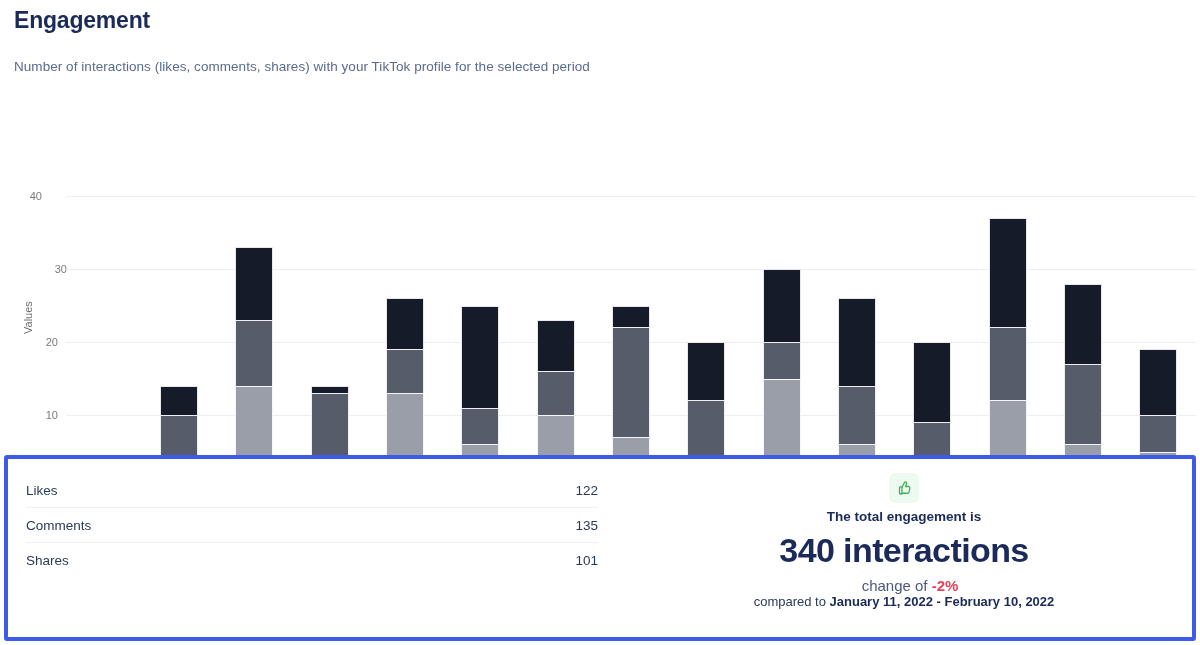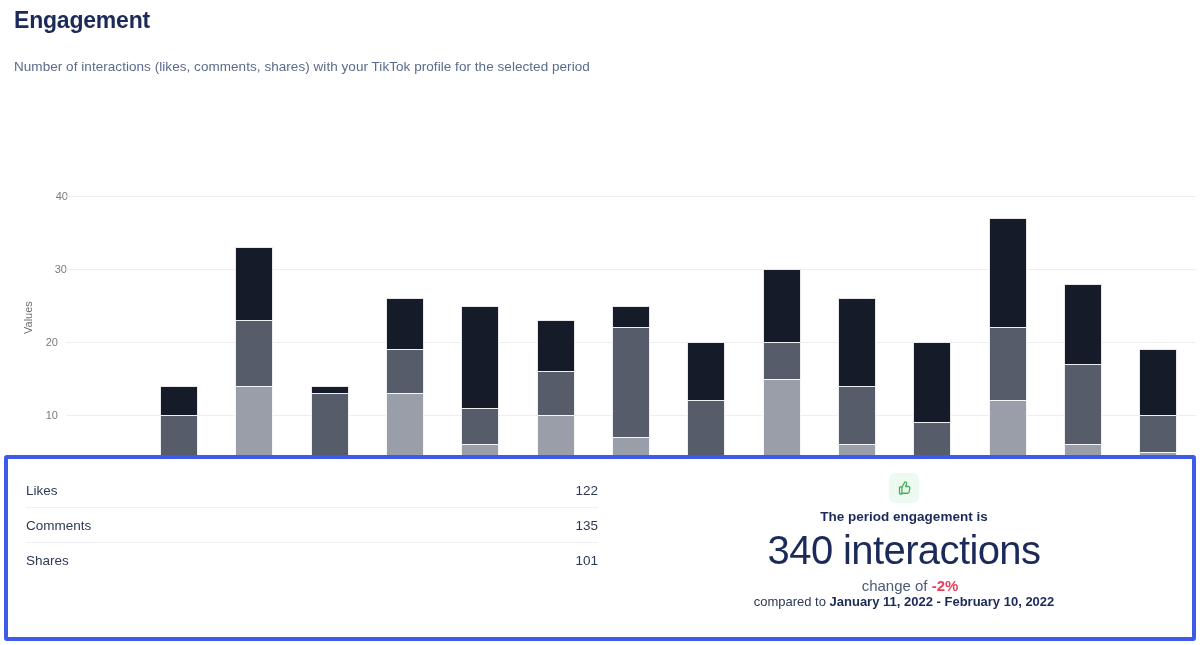--- a/index.html
+++ b/index.html
@@ -114,21 +114,21 @@
   }
   .thumb-badge {
     width: 30px; height: 30px; border-radius: 7px;
     background: #edfaf0;
     display: flex; align-items: center; justify-content: center;
   }
   .r-label {
     margin-top: 6px; font-size: 13.5px; font-weight: 700; color: #1b2a59;
   }
   .r-big {
-    margin-top: 6px; font-size: 40px; font-weight: 400;
+    margin-top: 6px; font-size: 34px; font-weight: 700;
     color: #1b2a59; letter-spacing: -0.6px; line-height: 40px;
   }
   .r-change {
     margin-top: 7px; font-size: 15px; color: #4a5a7a; margin-left: 12px;
   }
   .r-change .neg { color: #e8415a; font-weight: 700; }
   .r-cmp {
     font-size: 13px; color: #2c3a55;
   }
   .r-cmp b { font-weight: 700; color: #1b2a59; }
@@ -143,21 +143,21 @@
     <div class="hdr-sub">Number of interactions (likes, comments, shares) with your TikTok profile for the selected period</div>
   </div>
 
   <div class="chart-wrap">
     <div class="ylabel">Values</div>
     <div id="yticks">
         <div class="ytick" style="top: 390px; left: 18px; right: auto;">0</div>
         <div class="ytick" style="top: 317px; left: 18px; right: auto;">10</div>
         <div class="ytick" style="top: 244px; left: 18px; right: auto;">20</div>
         <div class="ytick" style="top: 171px; left: 27px; right: auto;">30</div>
-        <div class="ytick" style="top: 98px; left: 28px; right: auto;">40</div>
+        <div class="ytick" style="top: 98px; left: 2px; right: auto;">40</div>
       </div>
     <div class="plot" id="gridlines">
         <div class="gridline" style="top: 292px;"></div>
         <div class="gridline" style="top: 219px;"></div>
         <div class="gridline" style="top: 146px;"></div>
         <div class="gridline" style="top: 73px;"></div>
         <div class="gridline" style="top: 0px;"></div>
       </div>
     <div class="axis-line"></div>
     <div class="slots" id="slots">
@@ -310,21 +310,21 @@
         </div>
       </div>
 
     <div class="panel-right">
       <div class="thumb-badge">
         <svg width="18" height="18" viewBox="0 0 24 24" fill="none" stroke="#43b05c" stroke-width="1.7" stroke-linecap="round" stroke-linejoin="round">
           <path d="M7 10.5h2.2V20H7a1 1 0 0 1-1-1v-7.5a1 1 0 0 1 1-1z"></path>
           <path d="M9.2 11 13 4.2a1.7 1.7 0 0 1 2.5 2.1L14 10h3.8a2 2 0 0 1 1.95 2.45l-1.1 5A2 2 0 0 1 16.7 19H9.2"></path>
         </svg>
       </div>
-      <div class="r-label">The period engagement is</div>
+      <div class="r-label">The total engagement is</div>
       <div class="r-big">340 interactions</div>
       <div class="r-change">
         <span>change of </span><span class="neg">-2%</span>
       </div>
       <div class="r-cmp">
         <span>compared to </span><b>January 11, 2022 - February 10, 2022</b>
       </div>
     </div>
   </div>
 </div>

